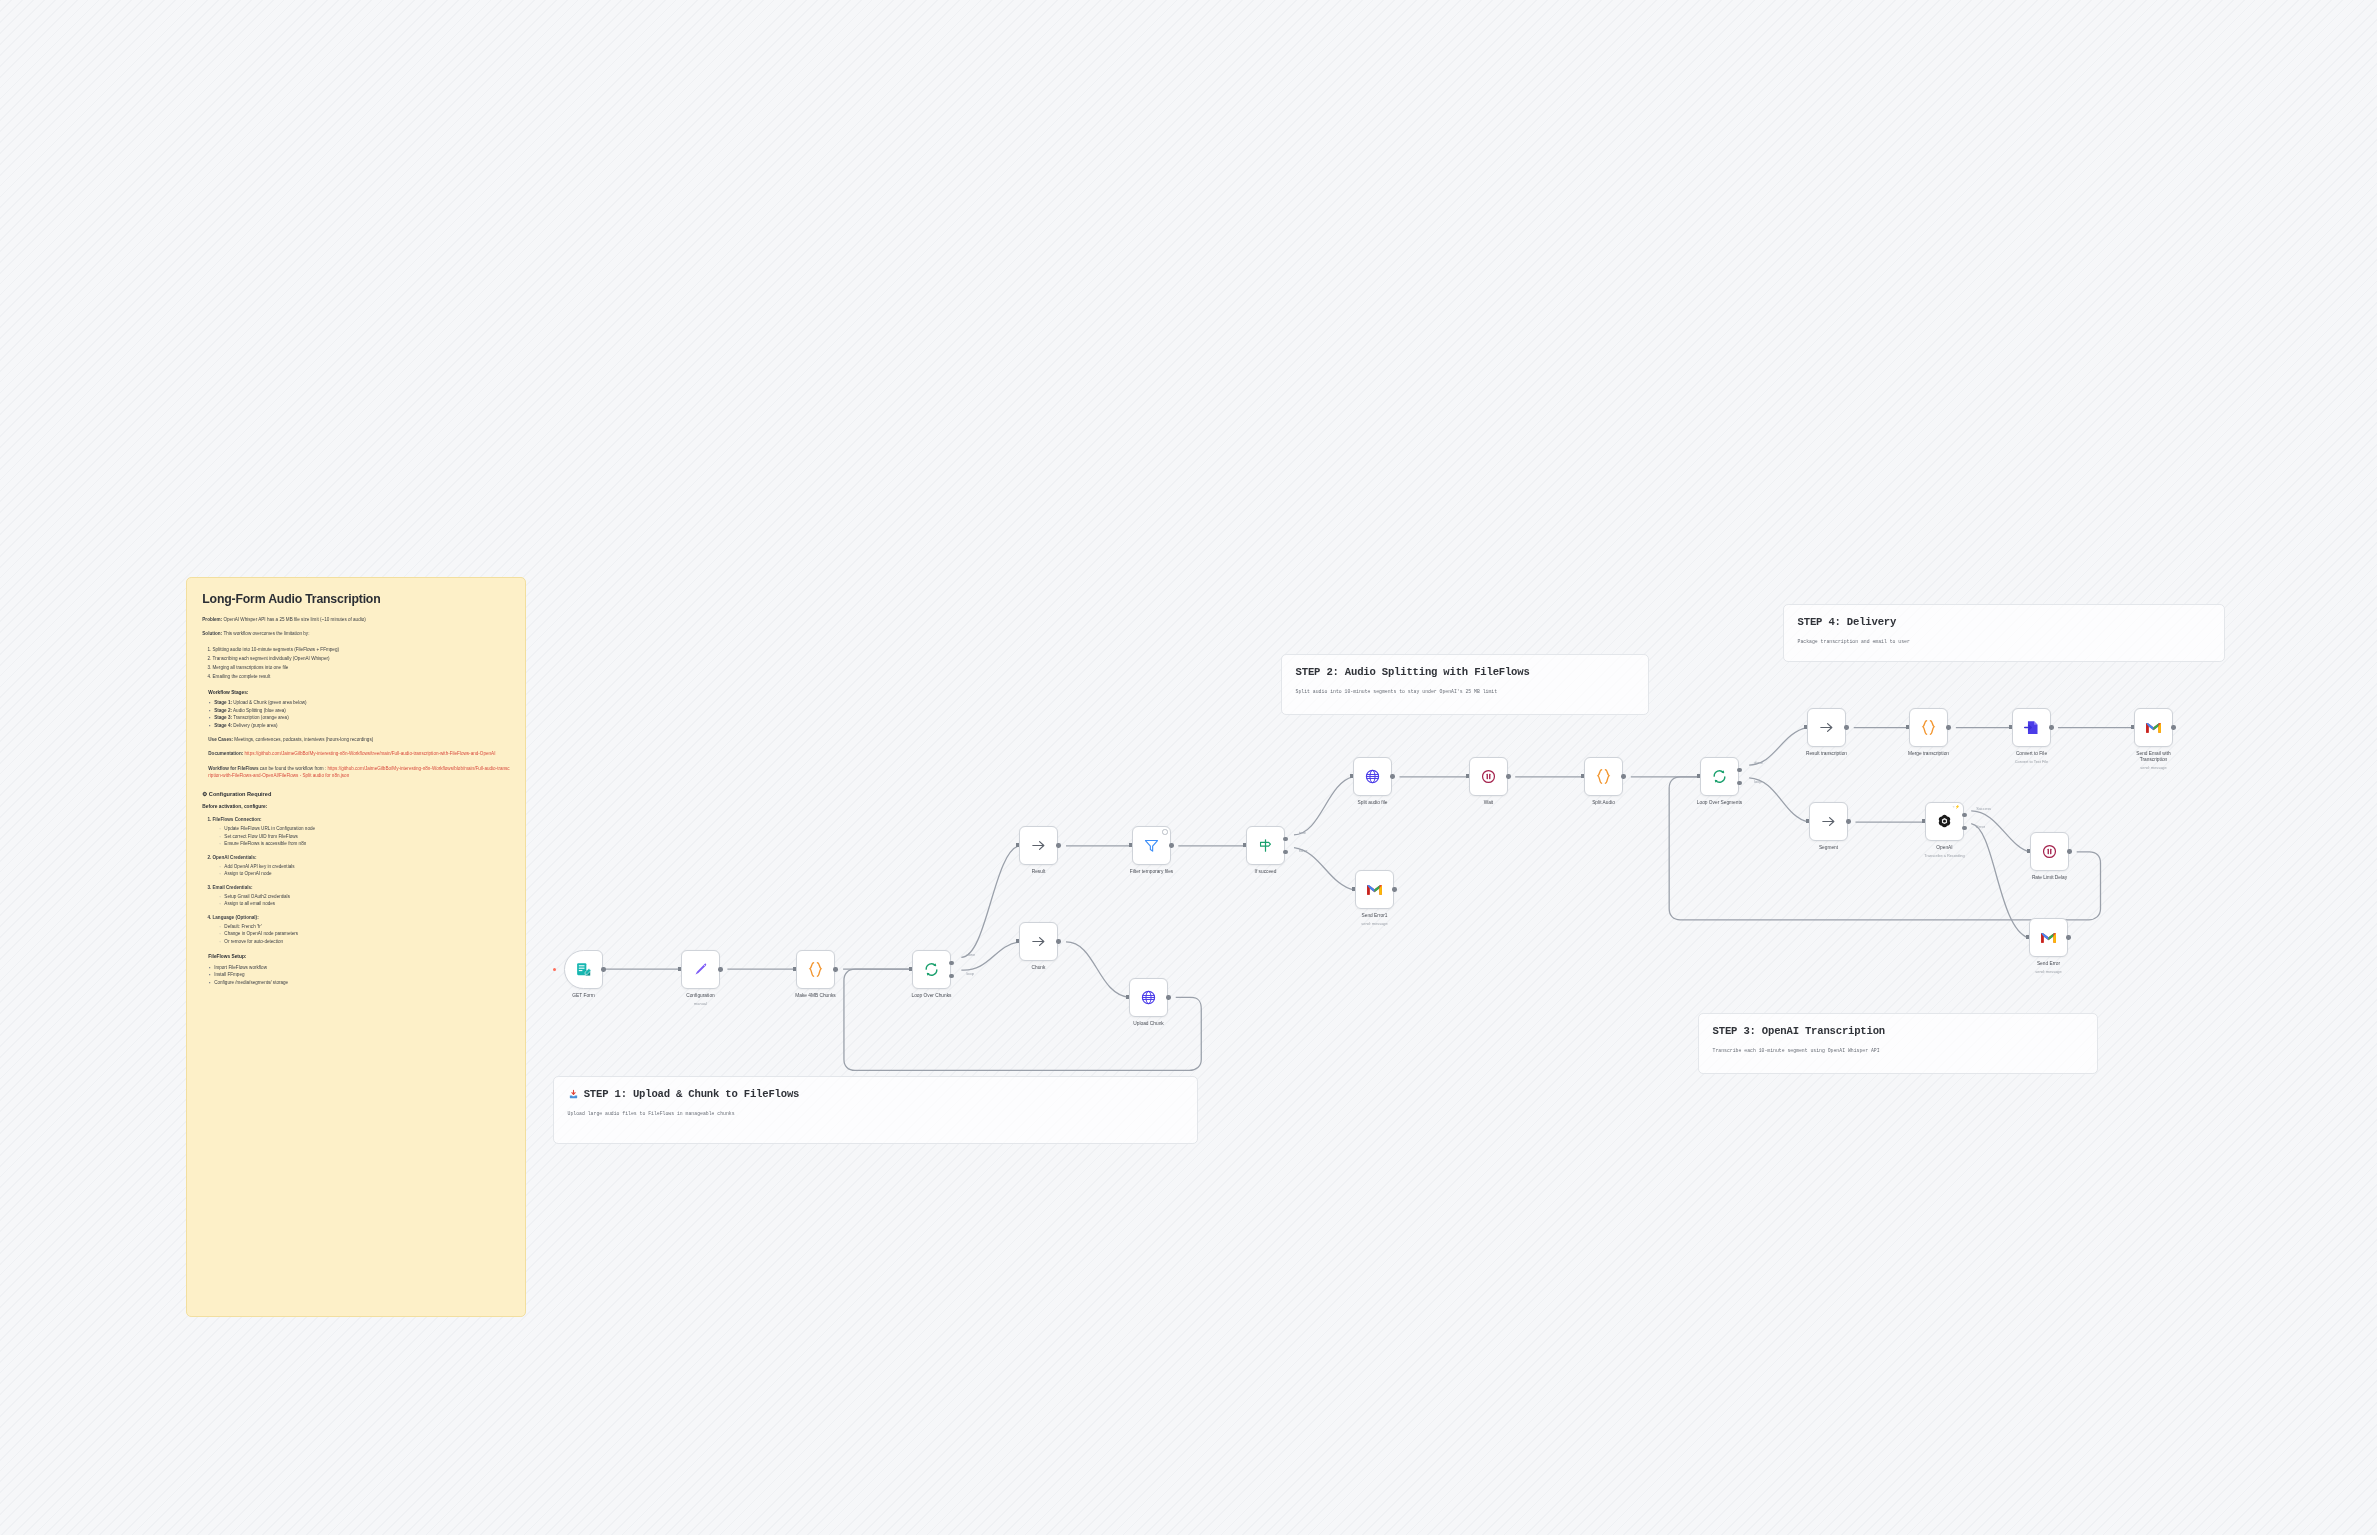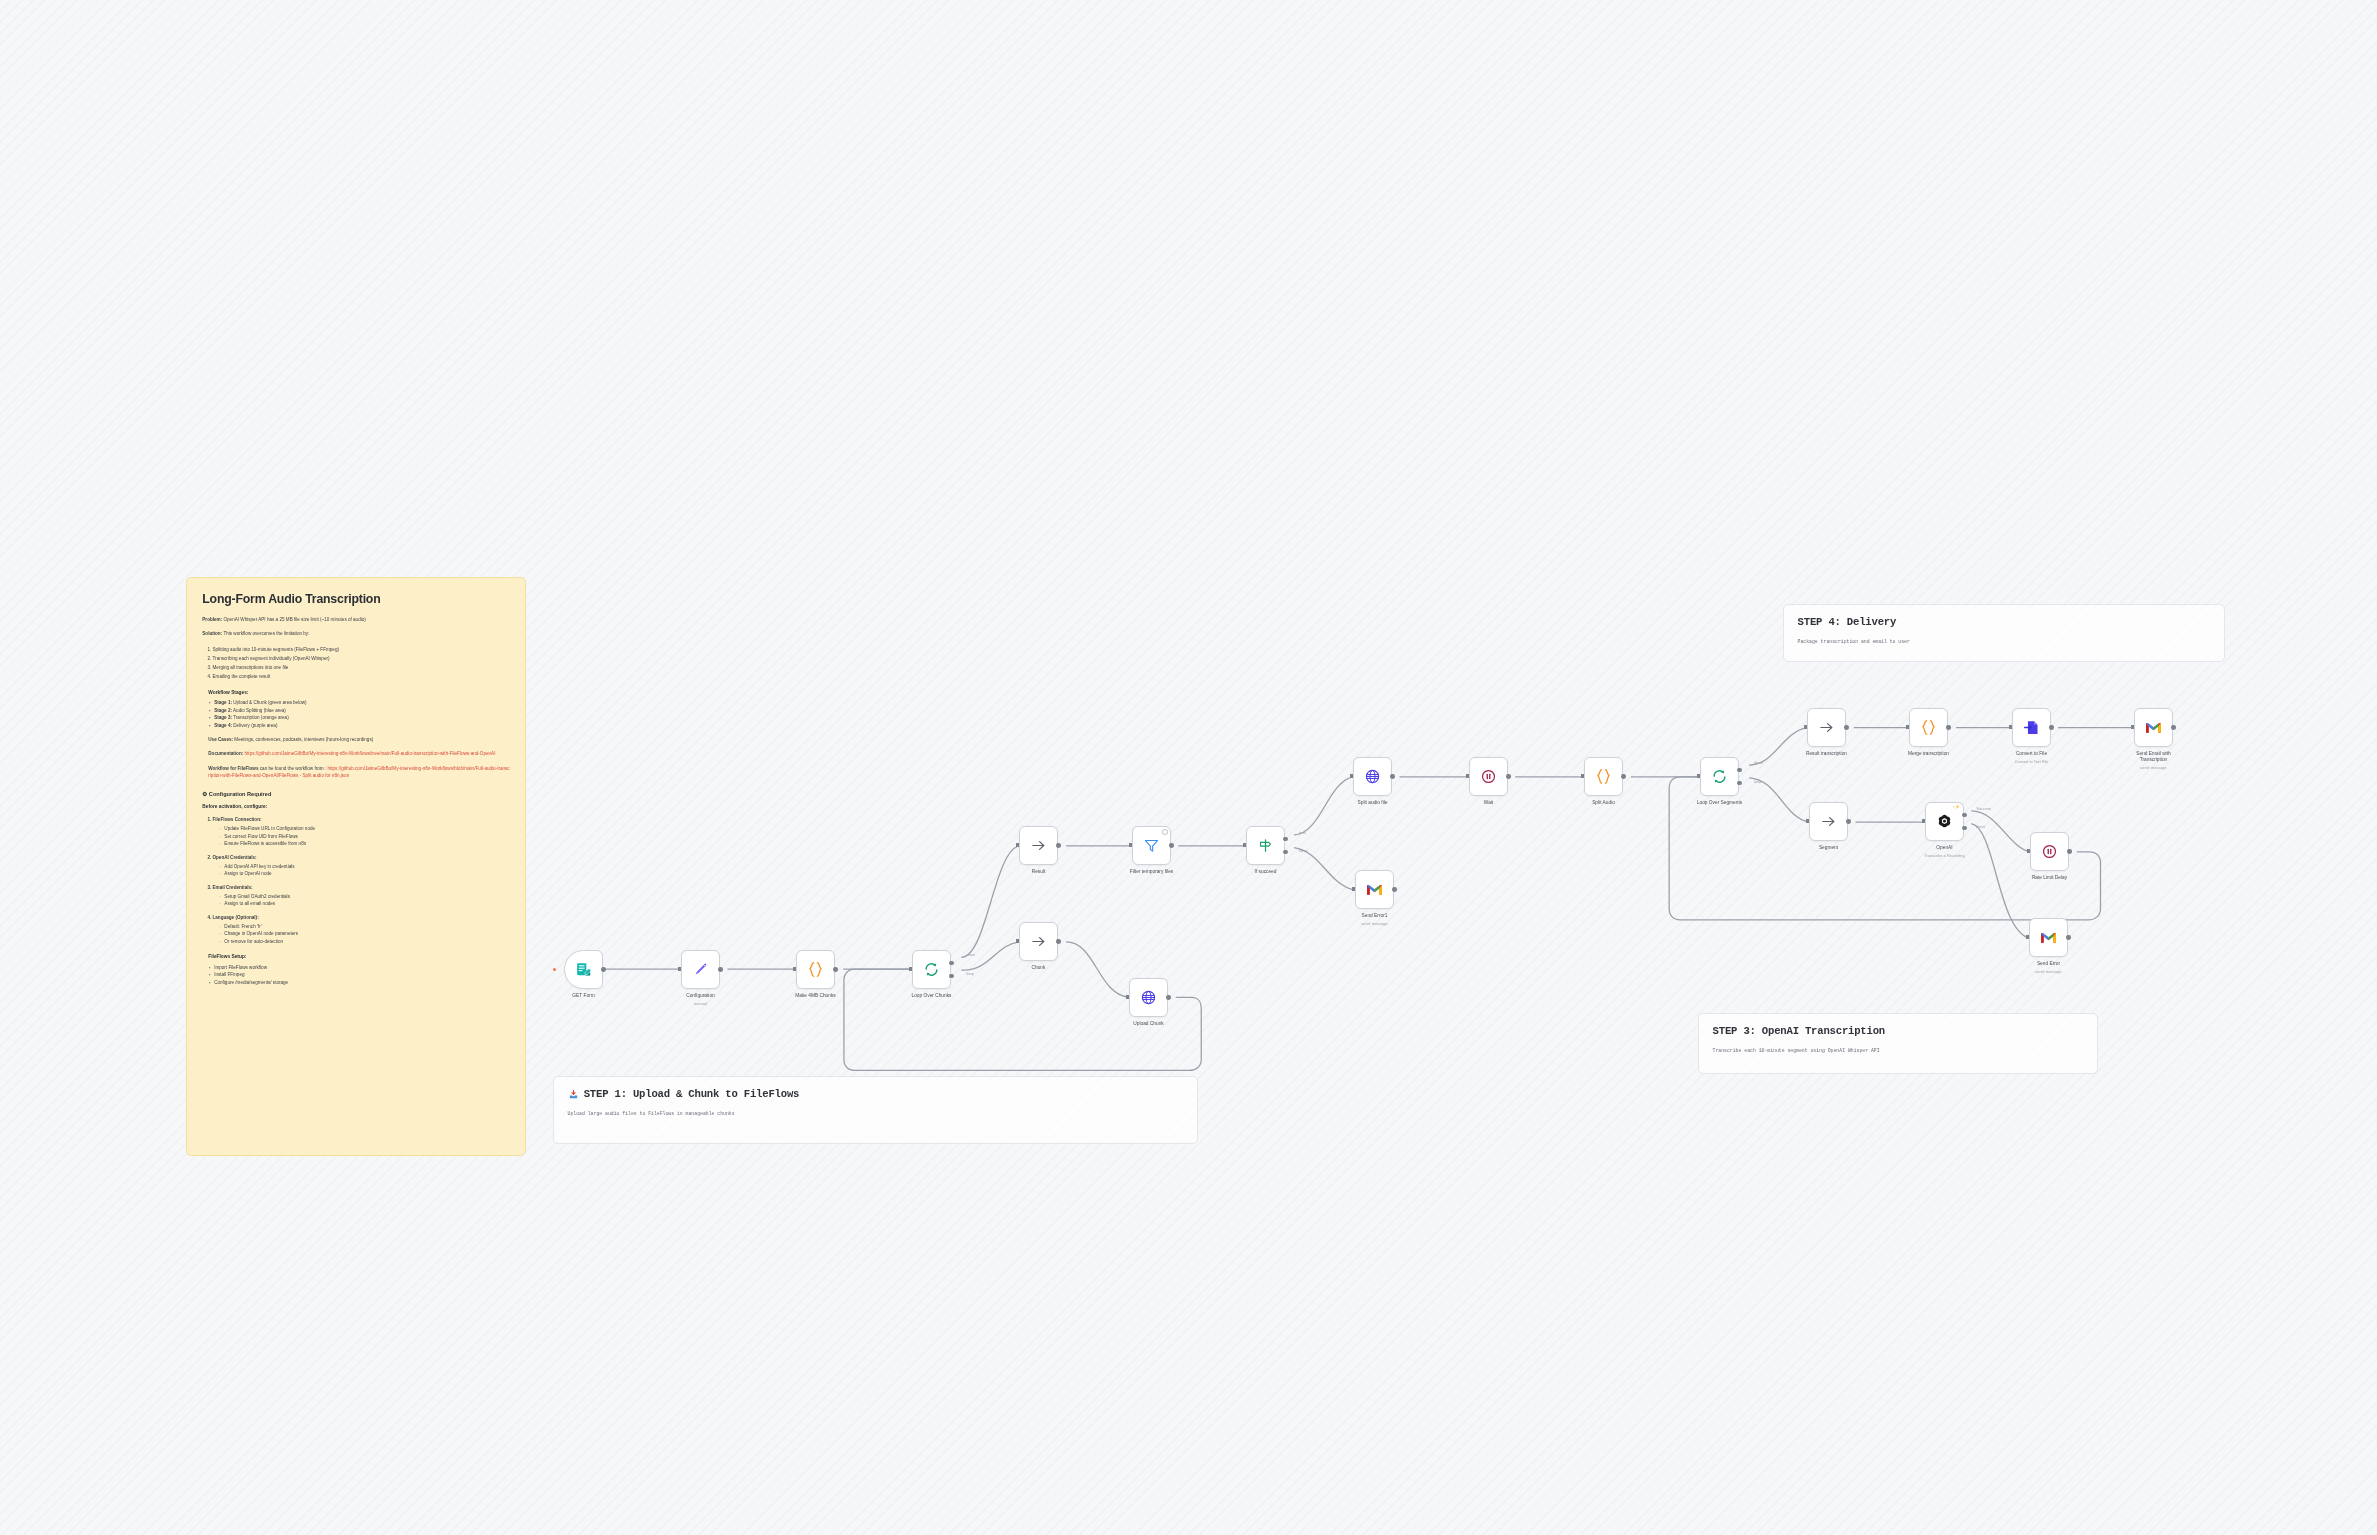--- a/index.html
+++ b/index.html
@@ -139,21 +139,21 @@
       <text class="elabel" x="1136" y="1124">done</text>
       <text class="elabel" x="1136" y="1146">loop</text>
       <text class="elabel" x="1527" y="980">true</text>
       <text class="elabel" x="1527" y="1001">false</text>
       <text class="elabel" x="2062" y="898">done</text>
       <text class="elabel" x="2062" y="920">loop</text>
       <text class="elabel" x="2323" y="952">Success</text>
       <text class="elabel" x="2323" y="973">Error</text>
     </svg>
 
-    <div class="sticky sticky-yellow note1" style="left:186px;top:577px;width:340px;height:579px;">
+    <div class="sticky sticky-yellow note1" style="left:186px;top:577px;width:340px;height:740px;">
       <h1>Long-Form Audio Transcription</h1>
 
       <p><span class="lbl">Problem:</span><span> OpenAI Whisper API has a 25 MB file size limit (~10 minutes of audio)</span></p>
       <p><span class="lbl">Solution:</span><span> This workflow overcomes the limitation by:</span></p>
 
       <ol>
         <li style="font-weight:normal">Splitting audio into 10-minute segments (FileFlows + FFmpeg)</li>
         <li style="font-weight:normal">Transcribing each segment individually (OpenAI Whisper)</li>
         <li style="font-weight:normal">Merging all transcriptions into one file</li>
         <li style="font-weight:normal">Emailing the complete result</li>
@@ -223,20 +223,24 @@
           <svg class="ic" width="11" height="11" viewBox="0 0 24 24">
             <path d="M4 14 L4 19 A1 1 0 0 0 5 20 L19 20 A1 1 0 0 0 20 19 L20 14 L15 14 L14 16 L10 16 L9 14 Z" fill="#4a90d9"></path>
             <path d="M12 3 L12 11 M12 12 L8.5 8 M12 12 L15.5 8" stroke="#e0453a" stroke-width="2.4" fill="none" stroke-linecap="round"></path>
           </svg>
         </span>
         <span>STEP 1: Upload &amp; Chunk to FileFlows</span>
       </div>
       <p class="ss">Upload large audio files to FileFlows in manageable chunks</p>
     </div>
 
+    <div class="sticky sticky-plain stepnote" style="left:1281px;top:654px;width:368px;height:61px;">
+      <div class="st">STEP 2: Audio Splitting with FileFlows</div>
+      <p class="ss">Split audio into 10-minute segments to stay under OpenAI's 25 MB limit</p>
+    </div>
 
     <div class="sticky sticky-plain stepnote" style="left:1698px;top:1013px;width:400px;height:61px;">
       <div class="st">STEP 3: OpenAI Transcription</div>
       <p class="ss">Transcribe each 10-minute segment using OpenAI Whisper API</p>
     </div>
 
     <div class="sticky sticky-plain stepnote" style="left:1783px;top:604px;width:442px;height:58px;">
       <div class="st">STEP 4: Delivery</div>
       <p class="ss">Package transcription and email to user</p>
     </div>

